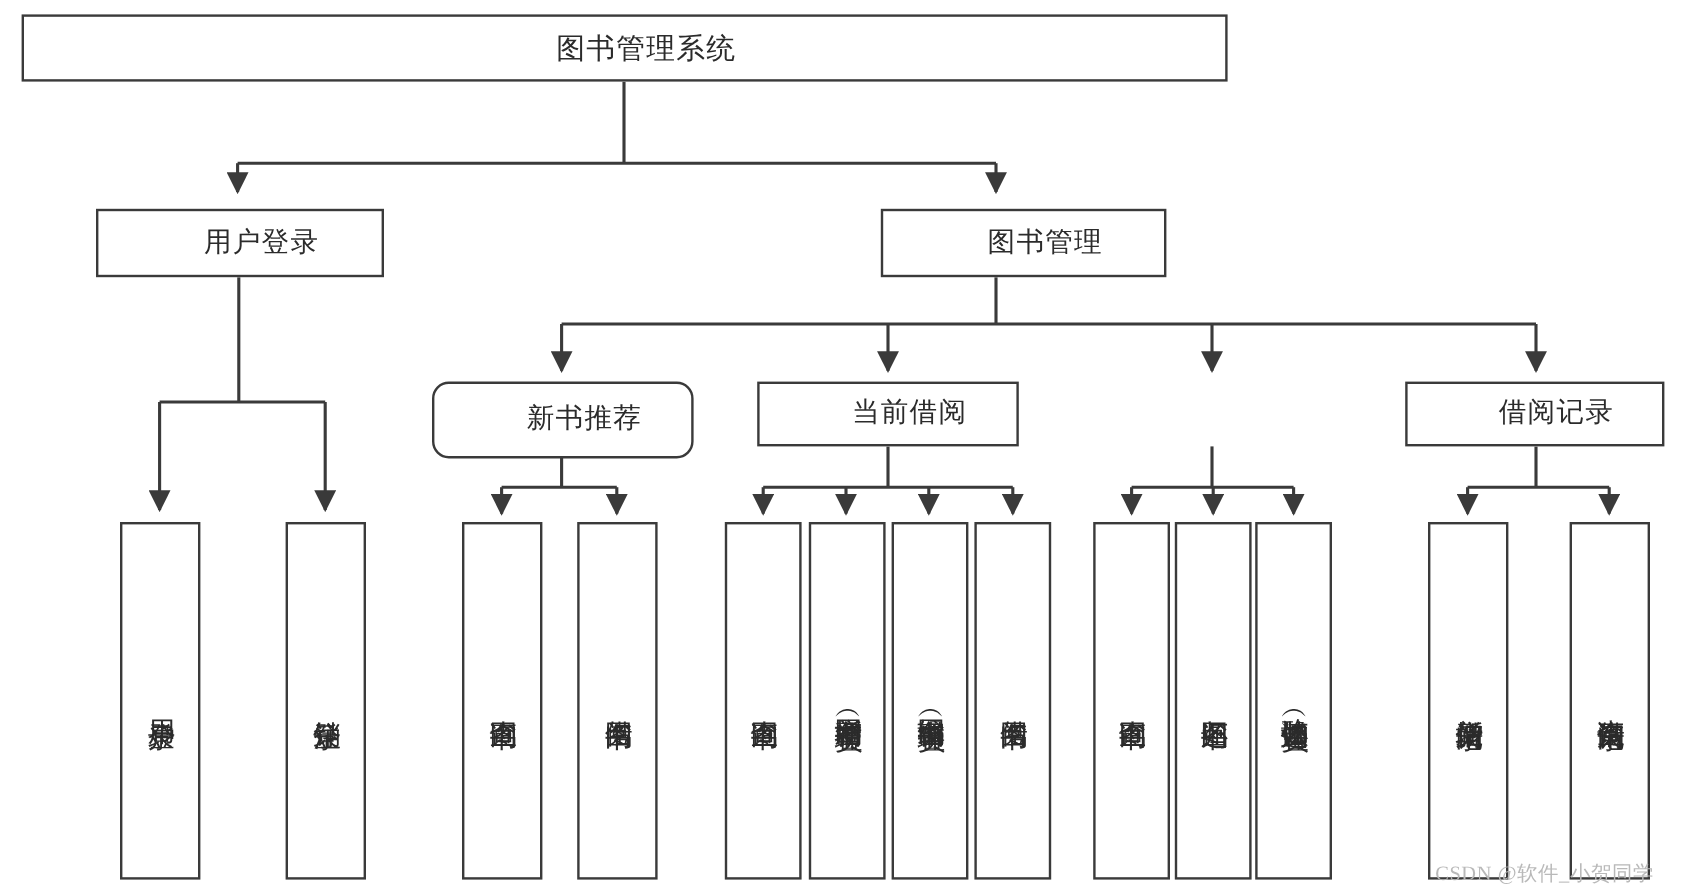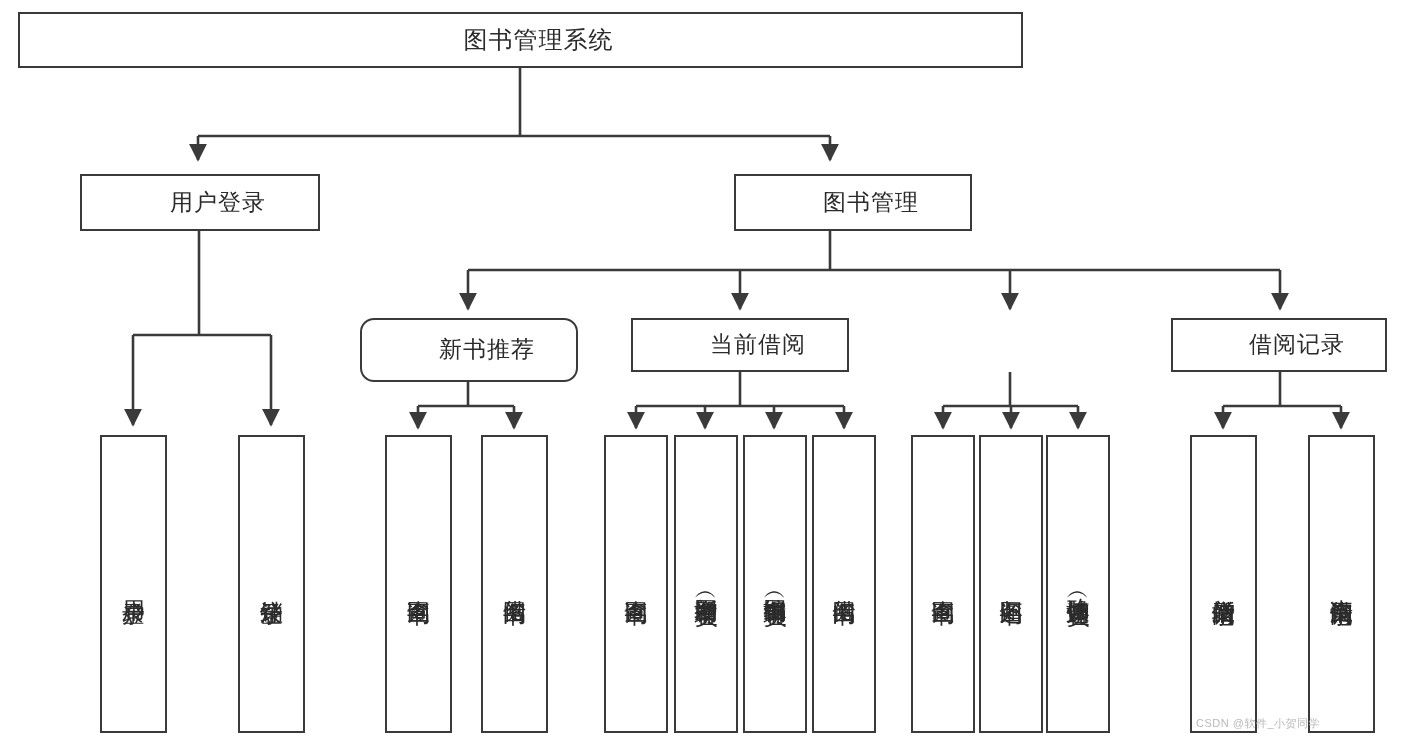--- a/index.html
+++ b/index.html
@@ -54,25 +54,25 @@
     font-size: 24px;
   }
   .node.v .vtext {
     writing-mode: vertical-rl;
     text-orientation: upright;
     white-space: nowrap;
     letter-spacing: 1px;
   }
   .watermark {
     position: absolute;
-    font-size: 11px;
+    font-size: 17px;
     color: #b9b9b9;
     white-space: nowrap;
     letter-spacing: 0.5px;
-    font-family: Liberation Sans, sans-serif;
+    font-family: Liberation Serif, serif;
   }
 </style>
 </head>
 <body>
 
 <div id="canvas">
 
   <svg class="edges" viewBox="0 0 1405 747">
     <defs>
       <marker id="arrow" viewBox="0 0 10 10" refX="9" refY="5" markerWidth="7" markerHeight="7" orient="auto-start-reverse">

